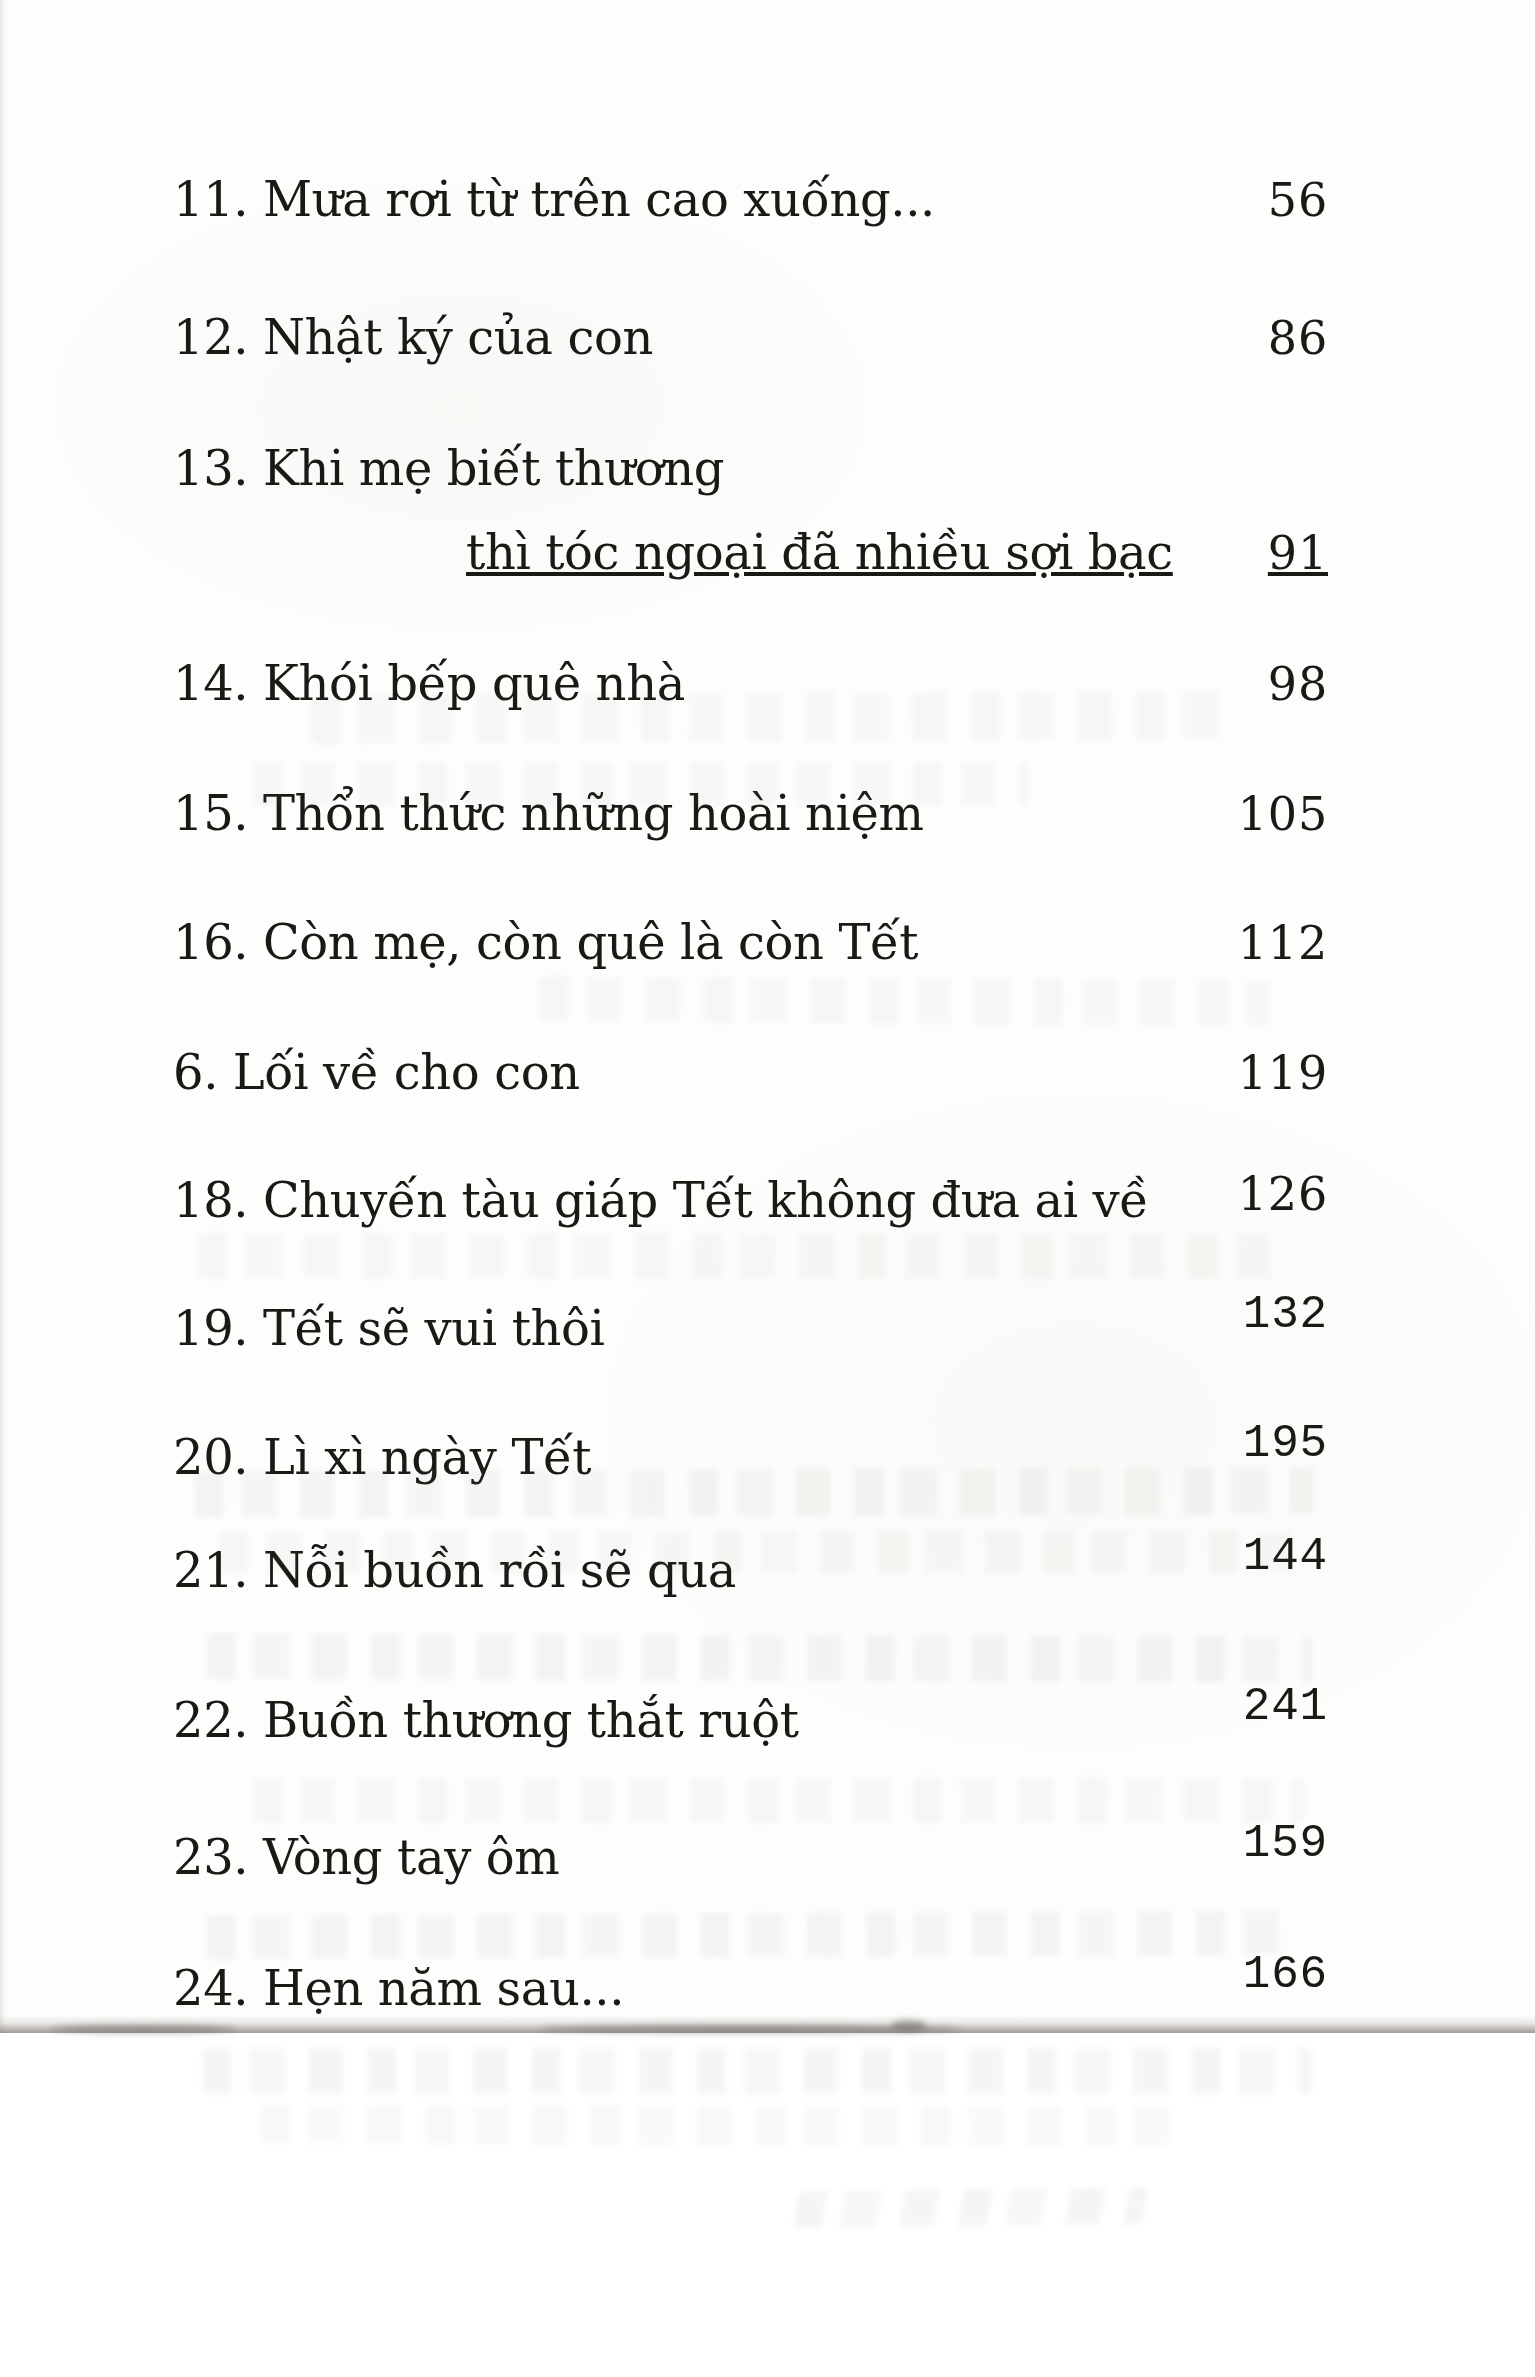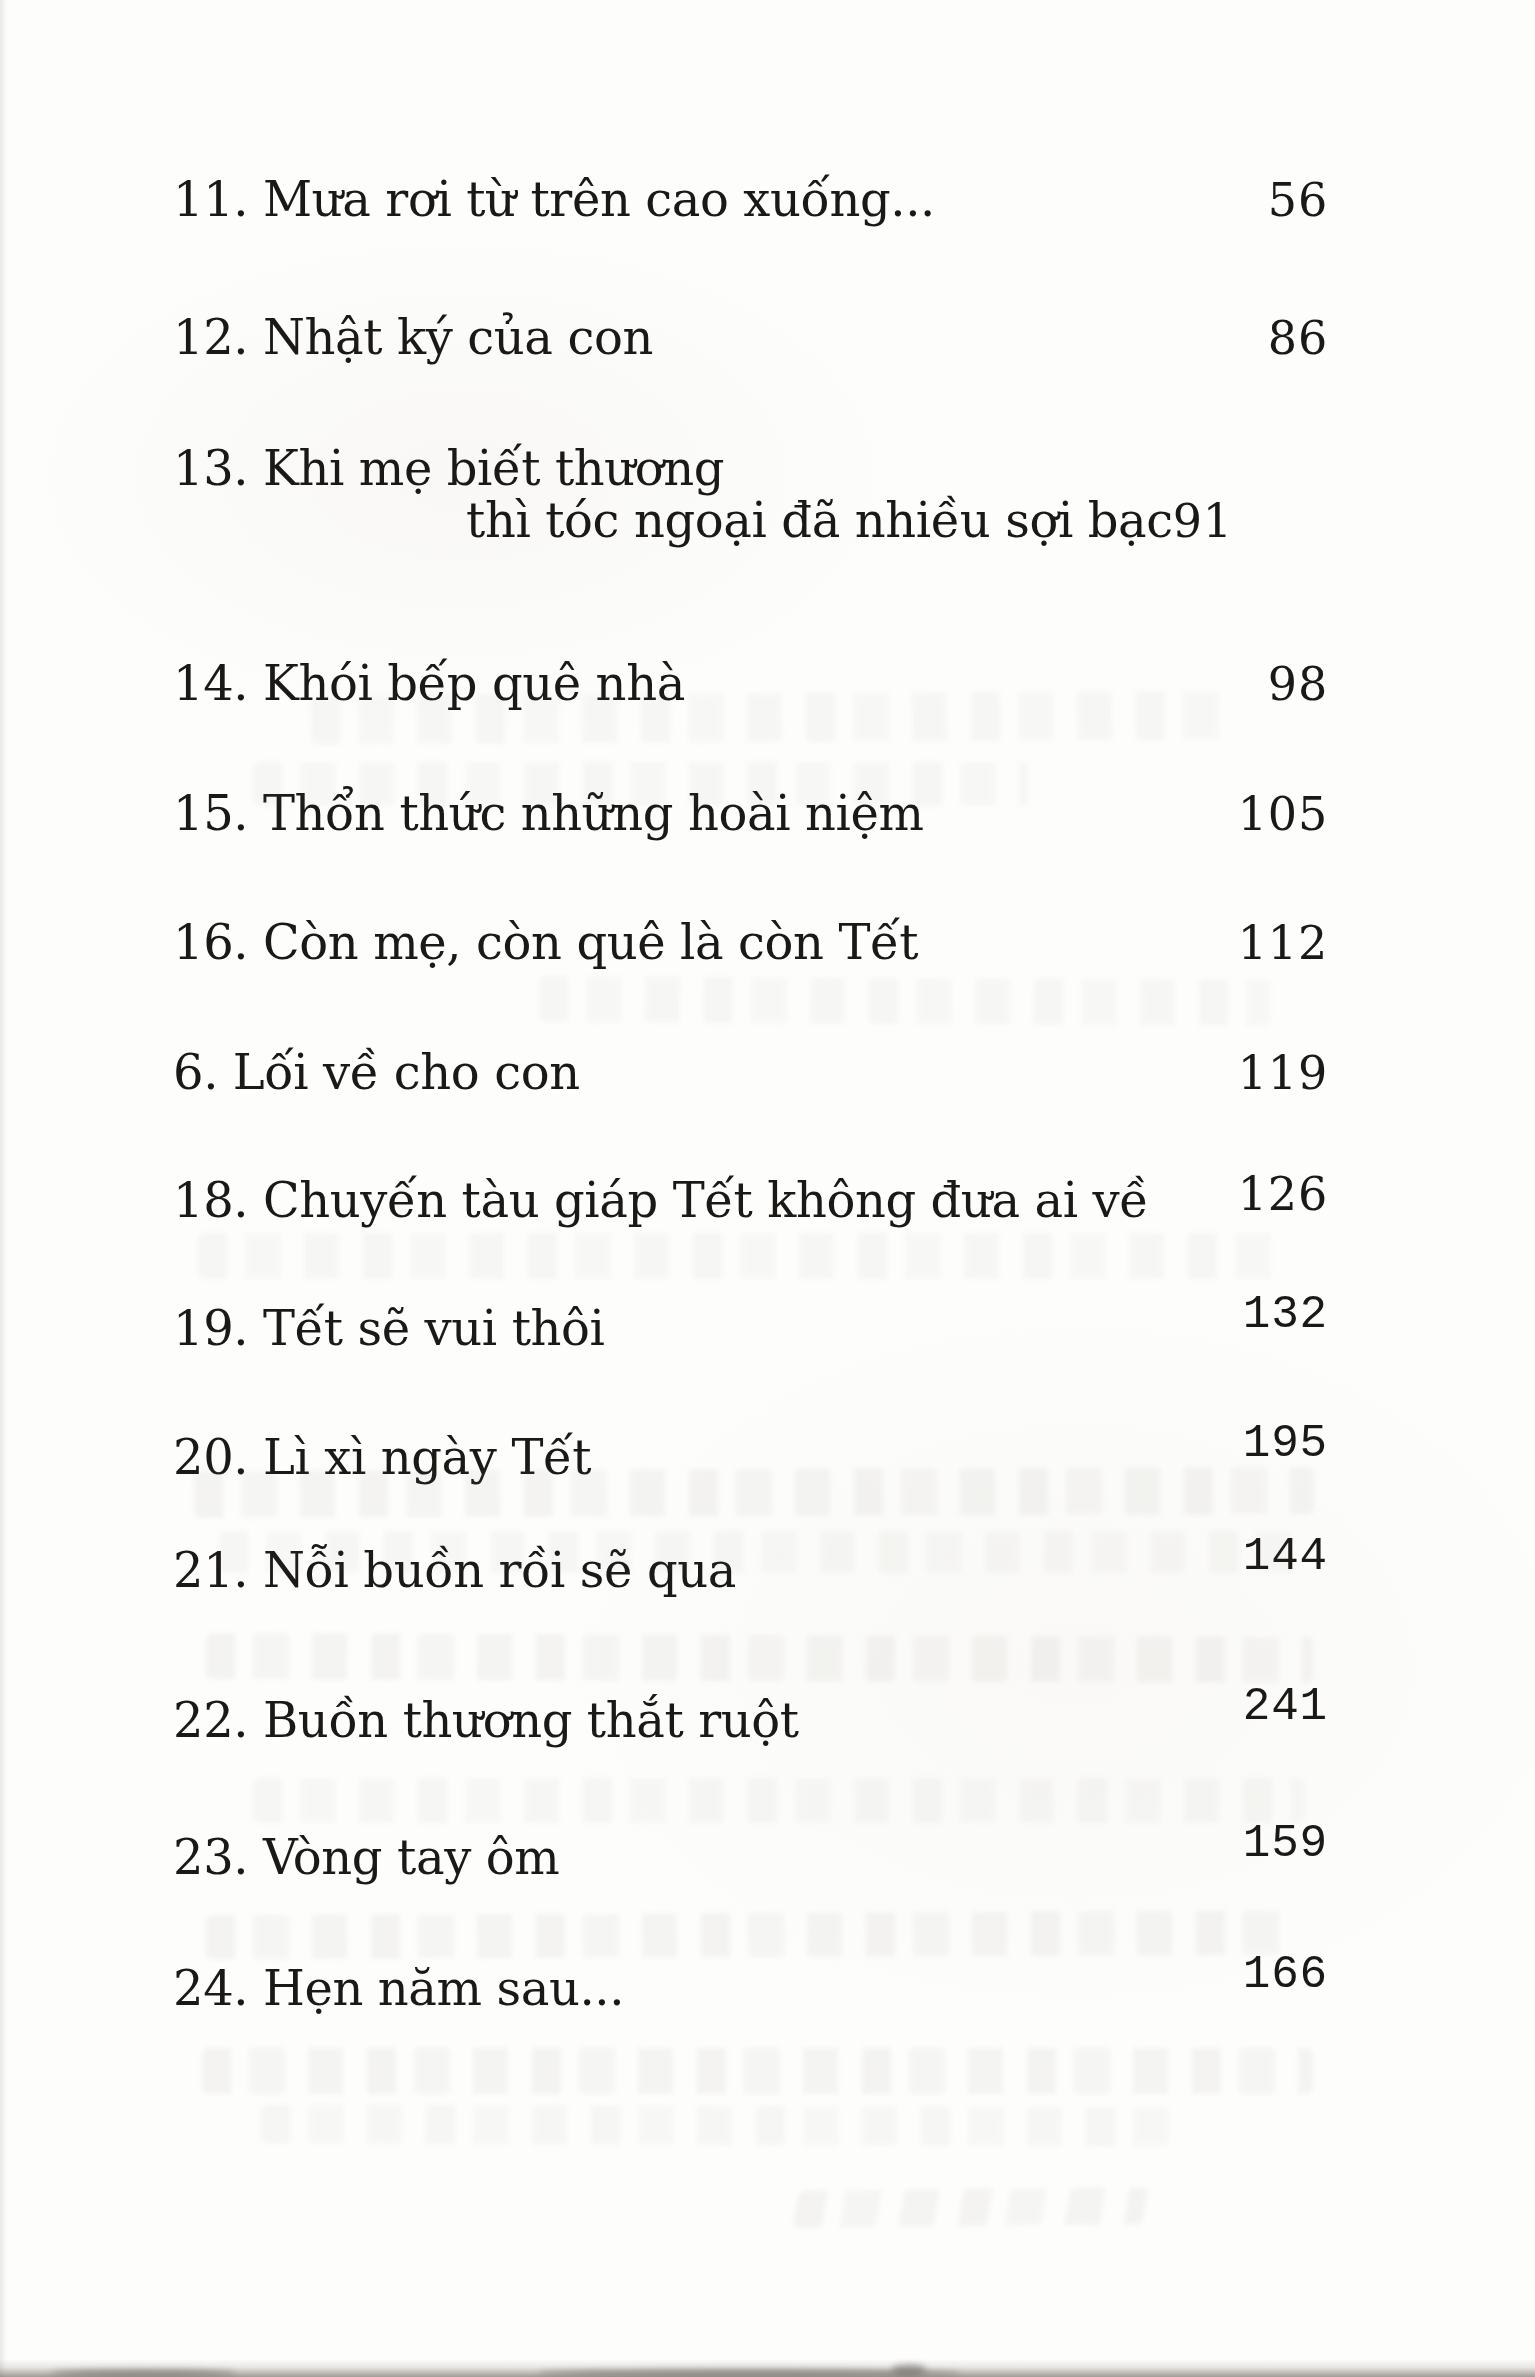--- a/index.html
+++ b/index.html
@@ -4,21 +4,21 @@
 <style>
   html,body{margin:0;padding:0;}
   body{
     width:1536px;height:2377px;
     background:#ffffff;
     font-family:"DejaVu Serif","Liberation Serif",serif;
     overflow:hidden;
   }
   .page{
     position:relative;
-    width:1536px;height:2377px;
+    width:1536px;height:2033px;
     background:
       radial-gradient(ellipse 758px 421px at 30% 20%, rgba(235,232,226,.25), transparent 60%),
       radial-gradient(ellipse 842px 589px at 70% 70%, rgba(238,235,229,.22), transparent 65%),
       #fdfdfc;
   }
   
   .left-edge{
     position:absolute;left:0;top:0;bottom:0;width:8.4px;
     background:linear-gradient(to right, rgba(150,145,137,.20), rgba(150,145,137,.05) 60%, transparent);
   }
@@ -45,22 +45,22 @@
   .row .pg{
     font-size:46px;
     letter-spacing:0.8px;
     display:inline-block;
   }
   .row.shift-sm .pg{position:relative;top:-6.7px;margin-left:14px;}
   .row.shift .pg{position:relative;top:-18.5px;font-family:Liberation Mono, monospace;}
   .row.two-line{display:block;}
   .row.two-line .line1{display:block;}
   .row.two-line .line2{
-    display:flex;justify-content:flex-start;align-items:baseline;
-    padding-left:293px;
+    display:flex;justify-content:space-between;align-items:baseline;
+    margin-top:32px;padding-left:293px;text-decoration:underline;
   }
   
   .ghost{
     position:absolute;
     background:repeating-linear-gradient(90deg,
       rgba(122,117,109,.55) 0 29px, transparent 29px 47px,
       rgba(122,117,109,.42) 47px 83px, transparent 83px 106px,
       rgba(122,117,109,.50) 106px 141px, transparent 141px 165px);
     opacity:.09;
     filter:blur(2.5px);

